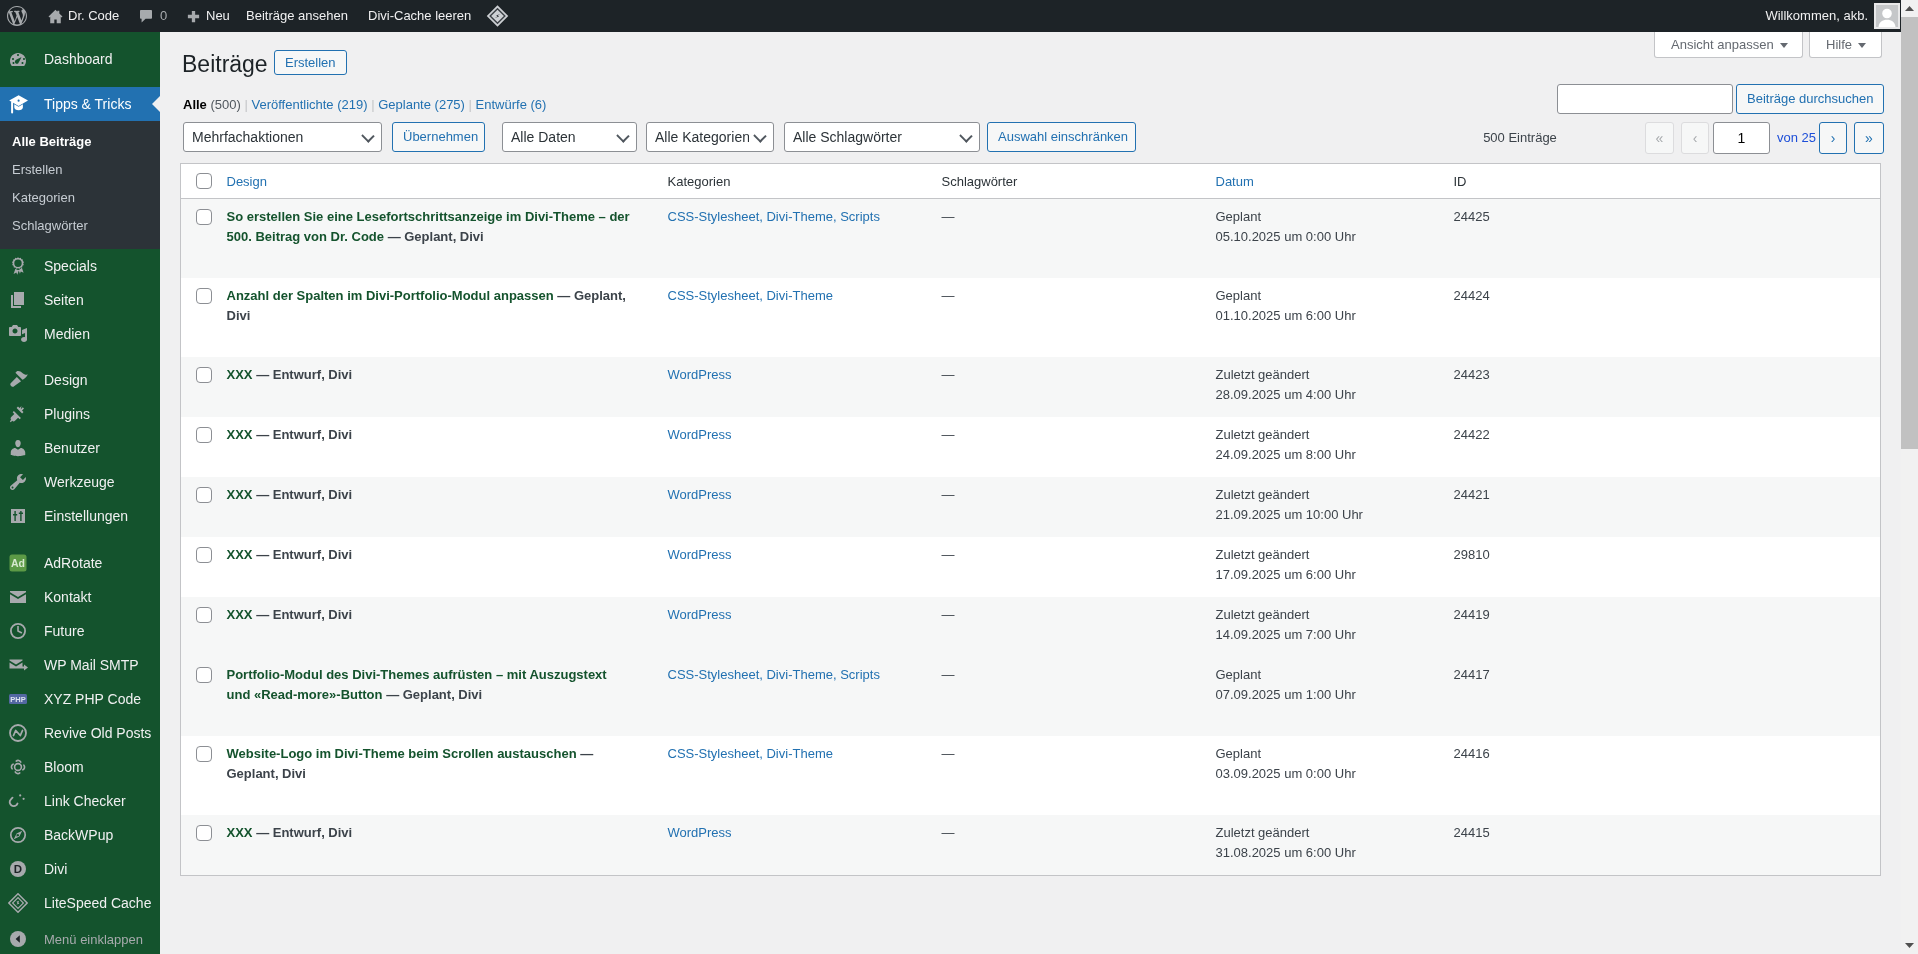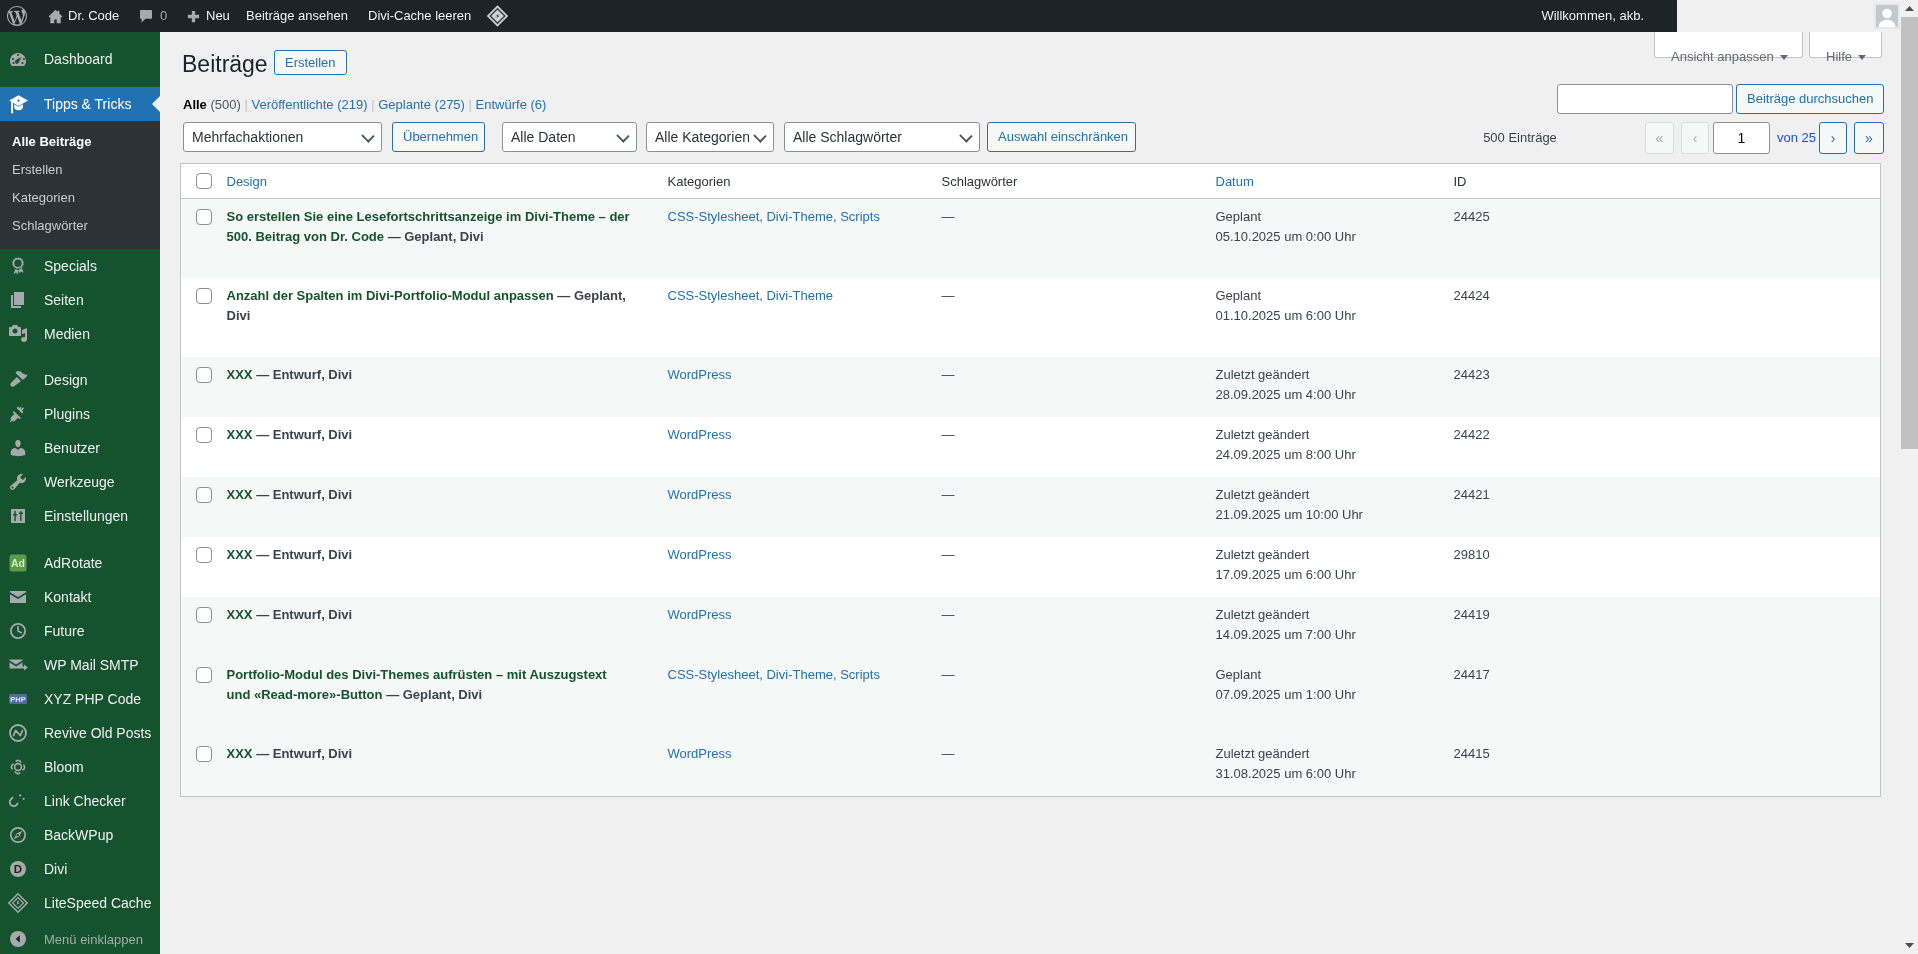--- a/index.html
+++ b/index.html
@@ -3,21 +3,21 @@
 <meta charset="utf-8">
 <title>Beiträge</title>
 <style>
 html,body{margin:0;padding:0}
 body{width:1918px;height:954px;overflow:hidden;background:#f0f0f1;
   font-family:"Liberation Sans",sans-serif;font-size:13px;color:#3c434a;position:relative}
 a{text-decoration:none}
 input,select,button{font-family:"Liberation Sans",sans-serif}
 .blue{color:#2271b1}
 
-#bar{position:absolute;left:0;top:0;width:1677px;height:32px;background:#1d2327;color:#f0f0f1;z-index:40}
+#bar{position:absolute;left:0;top:0;width:1901px;height:32px;background:#1d2327;color:#f0f0f1;z-index:40}
 #bar .it{position:absolute;top:0;height:32px;line-height:32px;font-size:13px;color:#f0f0f1;white-space:nowrap}
 #bar .it.ico{line-height:0}
 #bar .it.ico svg{display:block}
 #bar svg{vertical-align:middle}
 
 #menu{position:absolute;left:0;top:32px;width:160px;height:922px;background:#14532d;z-index:30}
 .mi{height:34px;display:flex;align-items:center;color:#f0f0f1;font-size:14px}
 .mi .ic{width:20px;height:20px;margin:0 8px 0 8px;flex:0 0 20px;display:flex;align-items:center;justify-content:center}
 .mi .tx{padding-left:8px;white-space:nowrap}
 .sep{height:11px}
@@ -25,21 +25,21 @@
 .mi.act:after{content:"";position:absolute;right:0;top:50%;margin-top:-8px;border:8px solid transparent;border-right-color:#f0f0f1}
 #sub{background:#2c3338;padding:7px 0 9px}
 #sub .si{height:28px;line-height:28px;padding-left:12px;font-size:13px;color:#c6ccd2}
 #sub .si.on{color:#fff;font-weight:bold}
 .collapse{color:#a7aaad}
 
 #content{position:absolute;left:160px;top:32px;width:1741px;height:922px}
 .abs{position:absolute}
 h1{font-size:23px;font-weight:400;color:#1d2327;margin:0;line-height:1.2}
 .pta{display:inline-block;padding:4px 10px;font-size:13px;color:#2271b1;border:1px solid #2271b1;border-radius:3px;background:#f6f7f7}
-.meta-btn{white-space:nowrap;background:#fff;border:1px solid #c3c4c7;border-top:none;border-radius:0 0 3px 3px;color:#646970;font-size:13px;height:26px;line-height:25px;padding:12px 16px;box-sizing:border-box}
+.meta-btn{white-space:nowrap;background:#fff;border:1px solid #c3c4c7;border-top:none;border-radius:0 0 3px 3px;color:#646970;font-size:13px;height:26px;line-height:25px;padding:0 16px;box-sizing:border-box}
 .meta-btn .tri{display:inline-block;margin-left:6px;vertical-align:1px;border:4px solid transparent;border-top:5px solid #646970;border-bottom:none}
 select{appearance:none;-webkit-appearance:none;background:#fff;border:1px solid #8c8f94;border-radius:3px;font-size:14px;color:#2c3338;padding:0 24px 0 8px;height:30px;box-sizing:border-box;font-family:"Liberation Sans",sans-serif}
 .selwrap{position:absolute}
 .selwrap:after{content:"";position:absolute;right:9px;top:12px;width:8px;height:8px;border-right:2px solid #50575e;border-bottom:2px solid #50575e;transform:rotate(45deg) scale(1,0.9);transform-origin:center;pointer-events:none;margin-top:-3px}
 .btn2{white-space:nowrap;display:inline-block;box-sizing:border-box;background:#f6f7f7;border:1px solid #2271b1;border-radius:3px;color:#2271b1;font-size:13px;height:30px;line-height:28px;padding:0 10px;text-align:center}
 .txtin{box-sizing:border-box;background:#fff;border:1px solid #8c8f94;border-radius:3px;height:30px}
 .pgbtn{box-sizing:border-box;display:inline-block;text-align:center;font-size:14px;border-radius:3px;height:32px;line-height:30px}
 .pgbtn.dis{background:#f6f7f7;border:1px solid #dcdcde;color:#a7aaad}
 .pgbtn.en{background:#f6f7f7;border:1px solid #2271b1;color:#2271b1}
 
@@ -444,20 +444,30 @@
 <tr class="alt" style="height:79px">
   <td>
             <div class="cb"></div>
           </td>
   <td><a class="rowtitle">Portfolio-Modul des Divi-Themes aufrüsten – mit Auszugstext<br>und «Read-more»-Button</a> <span class="state">— Geplant, Divi</span></td>
   <td><a class="cat">CSS-Stylesheet, Divi-Theme, Scripts</a></td>
   <td><span class="dash">—</span></td>
   <td>Geplant<br>07.09.2025 um 1:00 Uhr</td>
   <td>24417</td>
 </tr>
+<tr style="height:79px">
+  <td>
+            <div class="cb"></div>
+          </td>
+  <td><a class="rowtitle">Website-Logo im Divi-Theme beim Scrollen austauschen</a> <span class="state">—<br>Geplant, Divi</span></td>
+  <td><a class="cat">CSS-Stylesheet, Divi-Theme</a></td>
+  <td><span class="dash">—</span></td>
+  <td>Geplant<br>03.09.2025 um 0:00 Uhr</td>
+  <td>24416</td>
+</tr>
 <tr class="alt" style="height:61px">
   <td>
             <div class="cb"></div>
           </td>
   <td><a class="rowtitle">XXX</a> <span class="state">— Entwurf, Divi</span></td>
   <td><a class="cat">WordPress</a></td>
   <td><span class="dash">—</span></td>
   <td>Zuletzt geändert<br>31.08.2025 um 6:00 Uhr</td>
   <td>24415</td>
 </tr>

